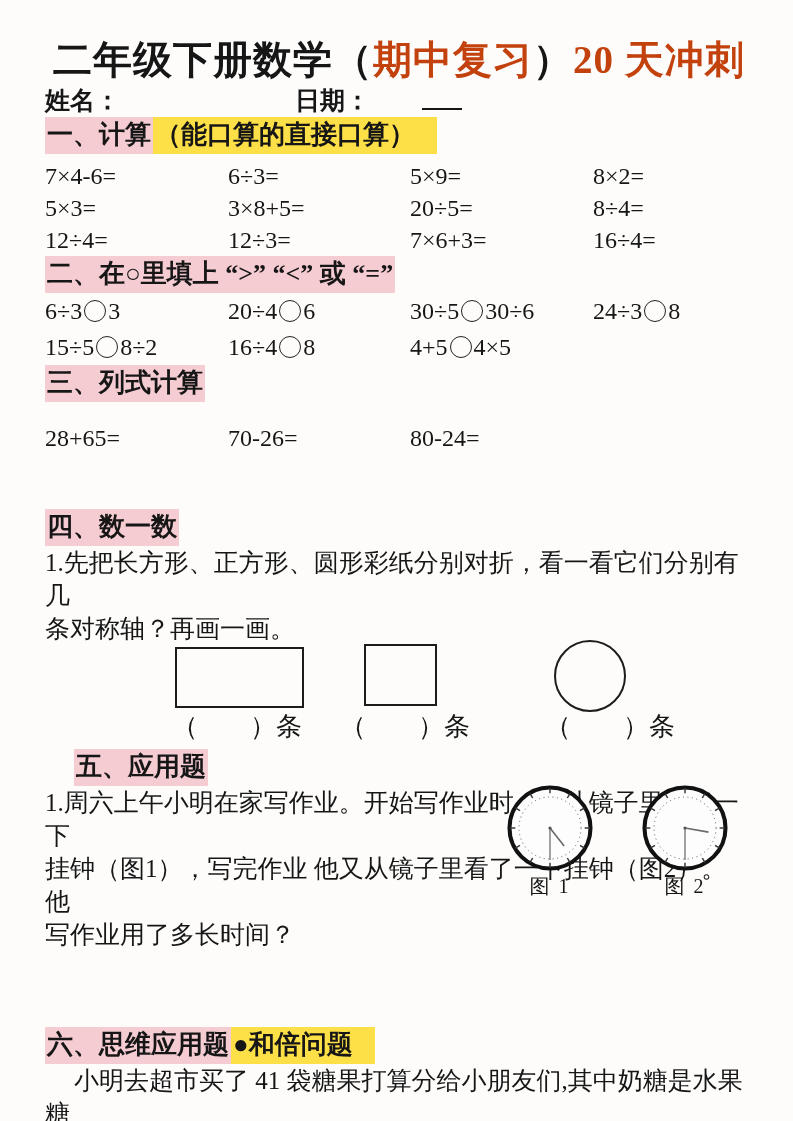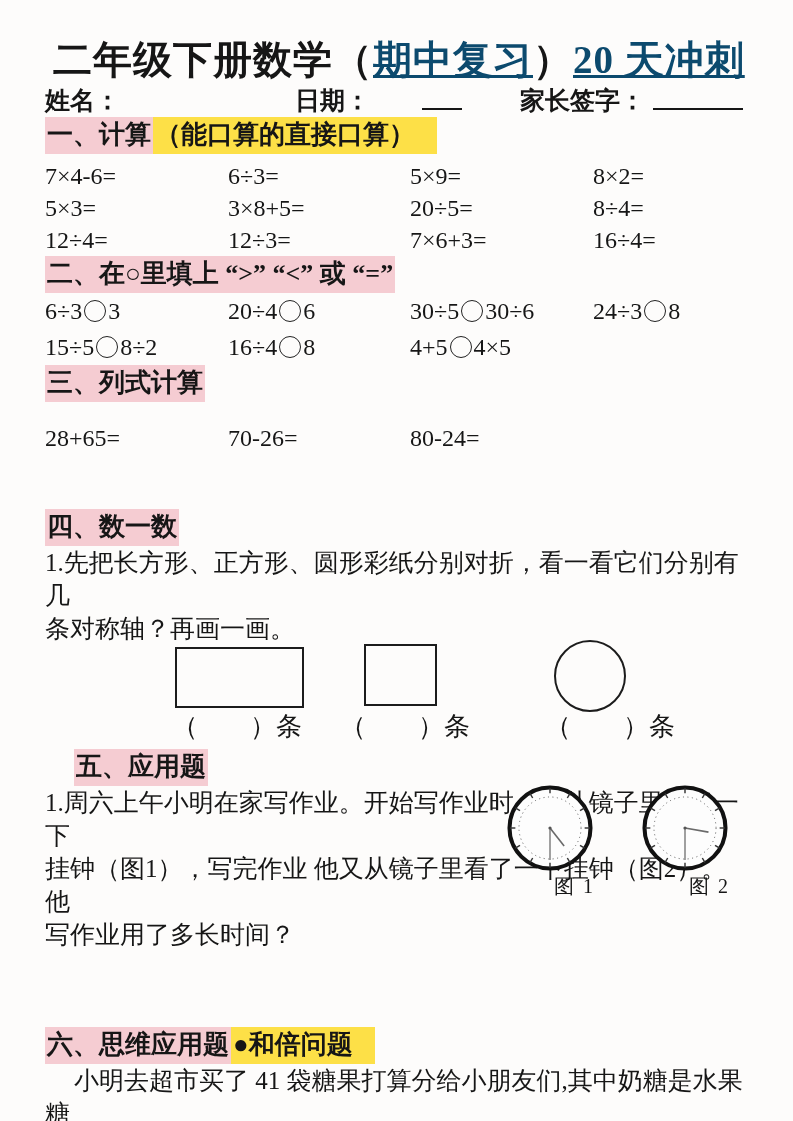--- a/index.html
+++ b/index.html
@@ -14,21 +14,21 @@
     background:#fdfcfb;
     padding:36px 43px 0 45px;
     overflow:hidden;
   }
   
   .title{
     margin-left:8px;
     font-size:39px;font-weight:bold;letter-spacing:1px;
     line-height:1.25;white-space:nowrap;
   }
-  .title .red{color:#0c4a6e;text-decoration:underline;}
+  .title .red{color:#c2410c;}
   
   .meta{display:flex;align-items:flex-end;margin-top:0;font-size:25px;font-weight:600;line-height:1.3;}
   .m-name{width:250px;}
   .m-date{width:225px;}
   .m-sign{flex:1;}
   .uline{display:inline-block;border-bottom:2px solid #161616;transform:translateY(1px);}
   .u-date{width:40px;margin-left:52px;}
   .u-sign{width:90px;margin-left:8px;}
   
   .sec{font-size:26px;font-weight:bold;line-height:1.0;white-space:nowrap;}
@@ -55,37 +55,36 @@
   .shape{position:absolute;border:2.5px solid #1c1c1c;background:transparent;box-sizing:border-box;}
   .shape-rect{left:130px;top:0;width:129px;height:61px;}
   .shape-square{left:319px;top:-3px;width:73px;height:62px;}
   .shape-circle{left:509px;top:-7px;width:72px;height:72px;border-radius:50%;}
   .count{position:absolute;top:62px;font-size:26px;text-align:center;white-space:nowrap;}
   .count-1{left:122px;width:140px;}
   .count-2{left:295px;width:120px;}
   .count-3{left:500px;width:120px;}
   
   .clocks{position:absolute;left:505px;top:783px;display:flex;gap:45px;}
-  .clock-box{width:90px;text-align:right;}
+  .clock-box{width:90px;text-align:center;}
   .clock-box svg{display:block;}
   .fig-label{font-size:20px;margin-top:0;letter-spacing:2px;}
 </style>
 </head>
 <body>
 
 <div class="page">
 
   <div class="title">
     <span>二年级下册数学（</span><span class="red">期中复习</span><span>）</span><span class="red">20 天冲刺</span>
   </div>
 
   <div class="meta">
     <div class="m-name">姓名：</div>
     <div class="m-date"><span>日期：</span><span class="uline u-date"></span></div>
-    <div class="m-sign"><span>家长签字：</span><span class="uline u-sign"></span></div>
   </div>
 
   <div class="sec">
     <span class="hl-pink">一、计算</span><span class="hl-green">（能口算的直接口算）</span>
   </div>
   <div class="grid g1">
     <div class="cell">7×4-6=</div>
     <div class="cell">6÷3=</div>
     <div class="cell">5×9=</div>
     <div class="cell">8×2=</div>

